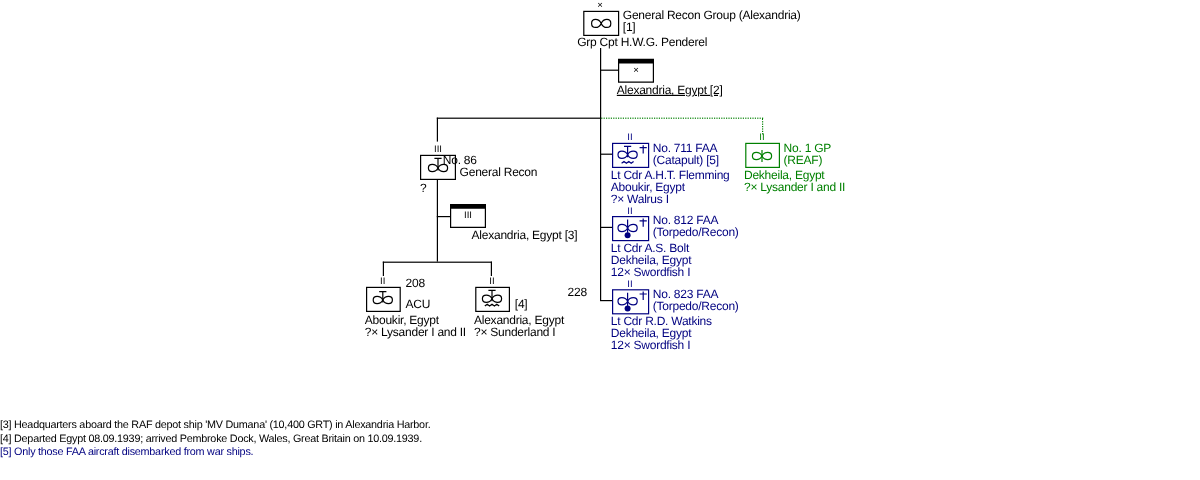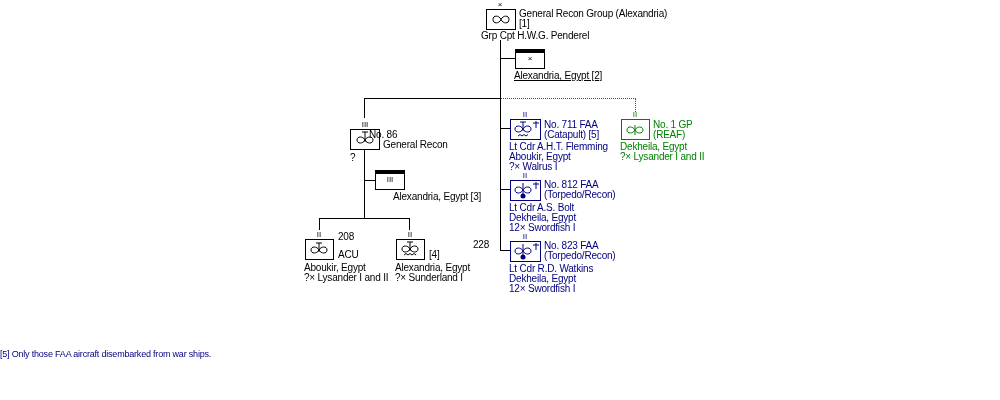--- a/index.html
+++ b/index.html
@@ -152,14 +152,16 @@
     <path d="M5,10 C5,6 11,6 13,10 C15,14 21,14 21,10 C21,6 15,6 13,10 C11,14 5,14 5,10 Z" fill="none" stroke="#008000"></path>
     <line x1="13" y1="5" x2="13" y2="15" stroke="#008000"></line>
   </svg>
 </div>
 <div class="txt green" style="left:653px; top:120px;">No. 1 GP</div>
 <div class="txt green" style="left:653px; top:130px;">(REAF)</div>
 <div class="txt green" style="left:620px; top:142px;">Dekheila, Egypt</div>
 <div class="txt green" style="left:620px; top:152px;">?× Lysander I and II</div>
 
 <div class="footnotes">
+  <div>[3] Headquarters aboard the RAF depot ship 'MV Dumana' (10,400 GRT) in Alexandria Harbor.</div>
+  <div>[4] Departed Egypt 08.09.1939; arrived Pembroke Dock, Wales, Great Britain on 10.09.1939.</div>
   <div class="blue">[5] Only those FAA aircraft disembarked from war ships.</div>
 </div>
 
 </body></html>

